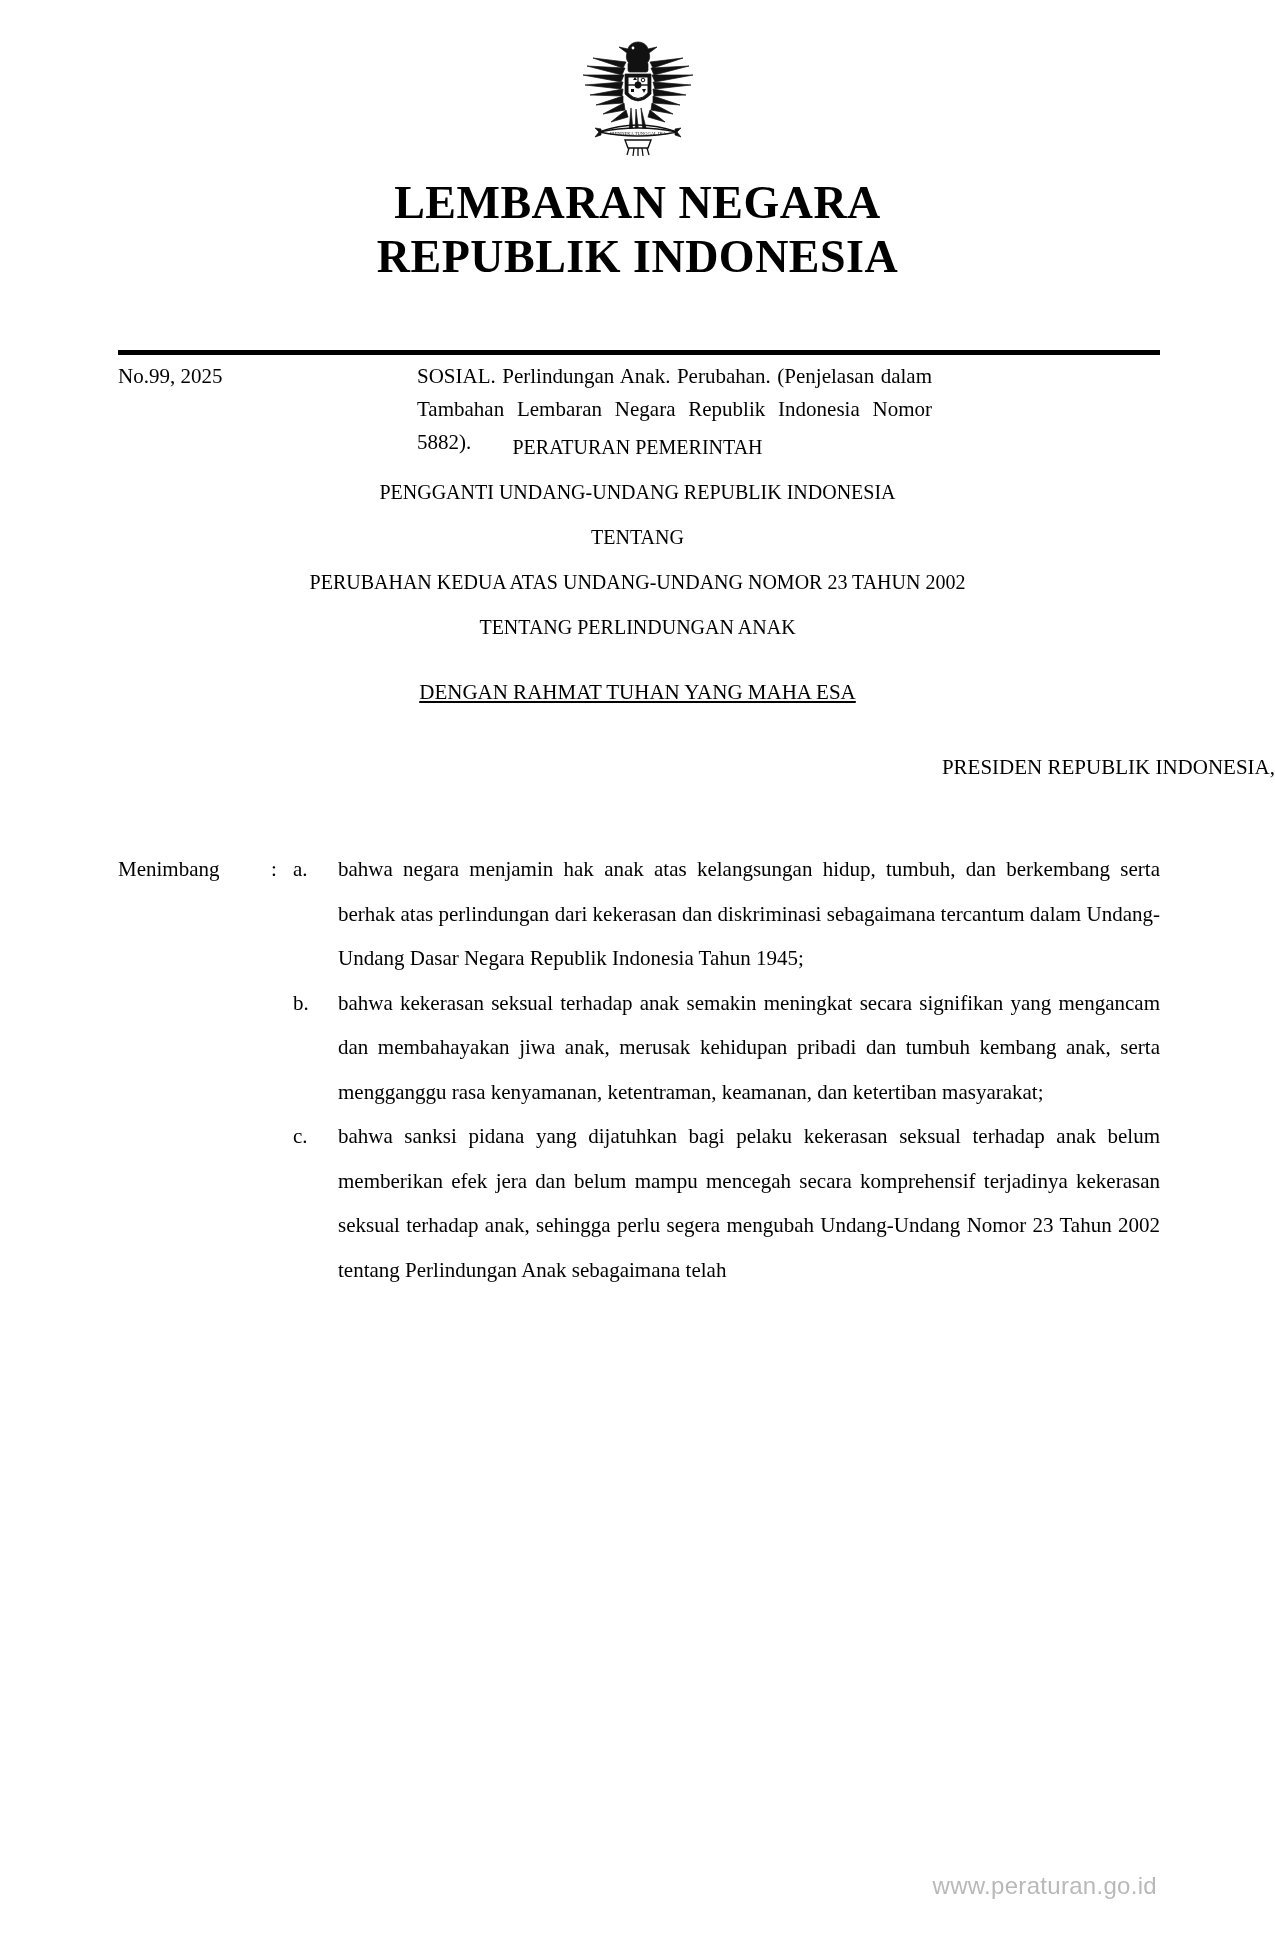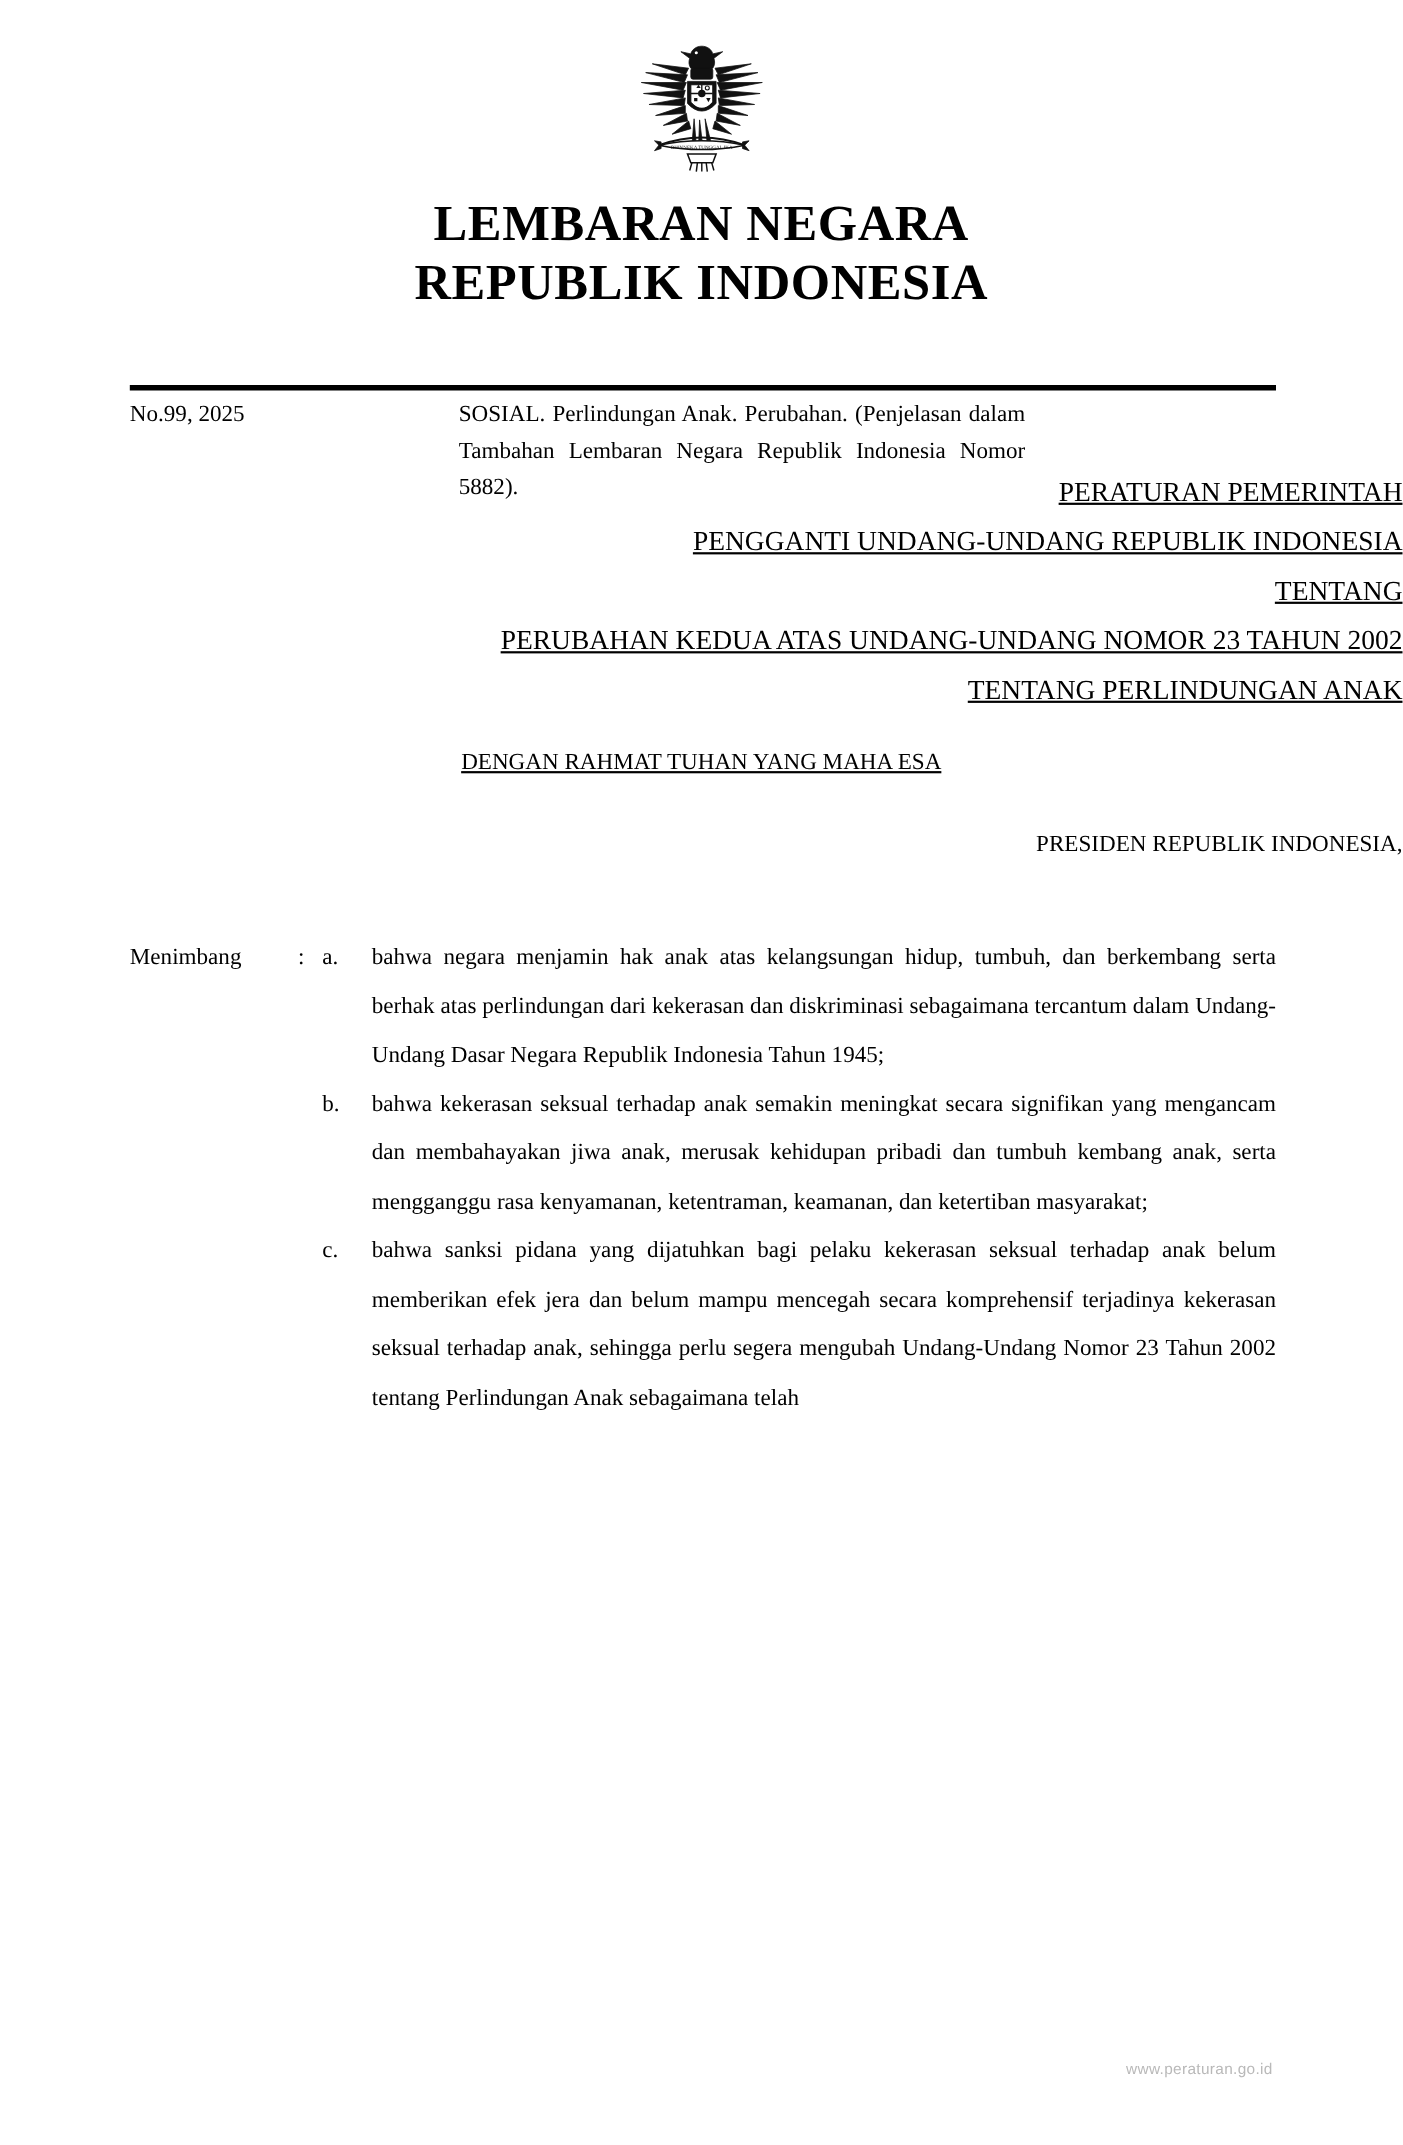--- a/index.html
+++ b/index.html
@@ -88,24 +88,23 @@
     text-align-last: left;
   }
   .citation-body p { margin: 0; }
 
   
   .title-block {
     position: absolute;
     left: 0;
     top: 425px;
     width: 1275px;
-    text-align: right;
-    font-size: 25px;
+    text-align: center;
+    font-size: 20px;
     line-height: 45px;
-    text-decoration: underline;
   }
   .title-block .tline { white-space: nowrap; }
 
   .invocation {
     position: absolute;
     left: 0;
     top: 670px;
     width: 1275px;
     text-align: center;
     font-size: 21px;
@@ -168,21 +167,21 @@
     text-align-last: left;
     hyphens: none;
   }
 
   
   .watermark {
     position: absolute;
     right: 118px;
     top: 1872px;
     font-family: "Liberation Sans", "DejaVu Sans", sans-serif;
-    font-size: 14px;
+    font-size: 24px;
     color: #b9b9b9;
     letter-spacing: 0.3px;
     white-space: nowrap;
   }
 </style>
 </head>
 <body>
 
 <div class="page">
 

